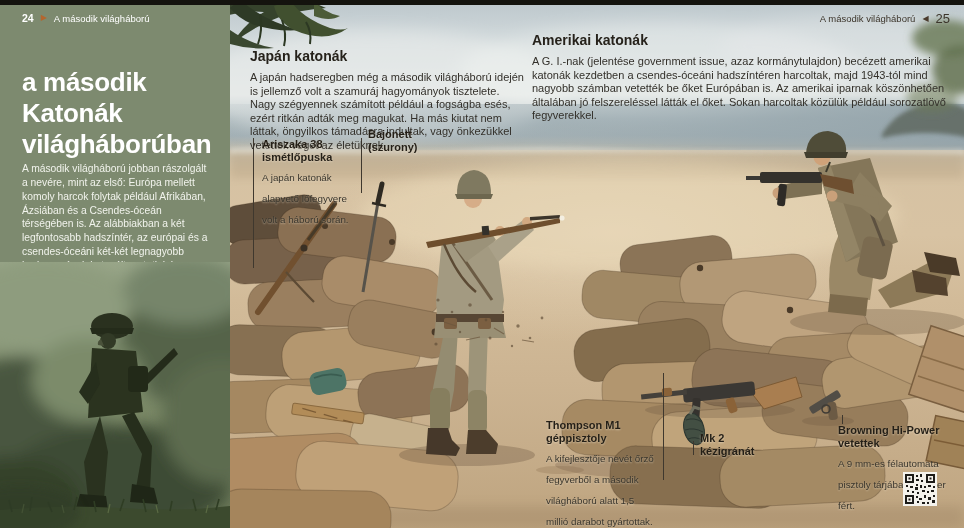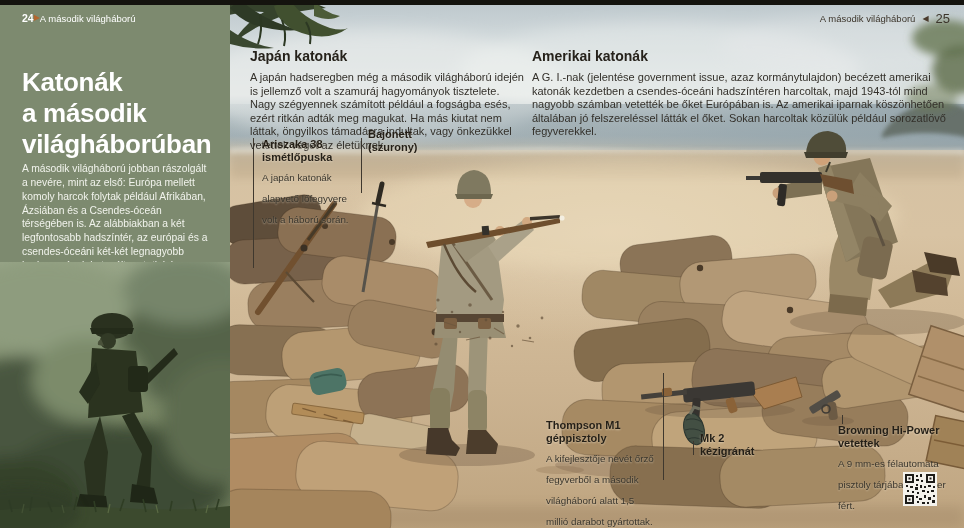--- a/index.html
+++ b/index.html
@@ -2,21 +2,21 @@
 <html><head>
 <meta charset="utf-8">
 <style>
   html,body{margin:0;padding:0;background:#222;}
   .page{position:relative;width:964px;height:528px;overflow:hidden;
         font-family:"Liberation Sans",sans-serif;background:#d3bc9b;}
   .topstrip{position:absolute;top:0;left:0;width:964px;height:5px;background:#14130e;z-index:40;}
 
   
   .sidebar{position:absolute;left:0;top:0;width:230px;height:528px;background:#7d8a6f;z-index:10;}
-  .sidebar-header{position:absolute;top:12px;left:22px;display:flex;align-items:center;gap:0;color:#fff;}
+  .sidebar-header{position:absolute;top:12px;left:22px;display:flex;align-items:center;gap:7px;color:#fff;}
   .sidebar-header .pnum{font-weight:bold;font-size:10.5px;}
   .sidebar-header .arrow{color:#b4662e;font-size:8px;line-height:8px;}
   .sidebar-header .crumb{font-size:9.5px;}
   .sidebar-title{position:absolute;top:50px;left:22px;color:#fff;font-weight:bold;
                  font-size:26px;line-height:31px;letter-spacing:-.3px;}
   .sidebar-intro{position:absolute;top:152px;left:22px;width:190px;color:#f1f3ec;
                  font-size:10.3px;line-height:13.8px;}
   .sidebar-photo{position:absolute;left:0;bottom:0;width:230px;height:266px;}
 
   
@@ -33,21 +33,21 @@
   .header-right{position:absolute;top:11px;right:14px;display:flex;align-items:center;gap:7px;
                 color:#3c352b;z-index:30;}
   .header-right .crumb{font-size:9.5px;}
   .header-right .arrow{color:#4a3a2c;font-size:8px;line-height:8px;}
   .header-right .pnum{font-weight:normal;font-size:13px;}
 
   .col{position:absolute;z-index:25;}
   .col h2{margin:12px 0 7px 0;font-size:14px;color:#26221b;}
   .col p{margin:0;font-size:11px;line-height:13.6px;color:#33302a;}
   .col-japan{left:20px;top:36px;width:276px;}
-  .col-america{left:302px;top:36px;width:428px;}
+  .col-america{left:302px;top:20px;width:428px;}
 
   .callout{position:absolute;z-index:25;text-shadow:0 1px 2px rgba(236,226,206,.55);}
   .c-title{font-weight:bold;font-size:11px;line-height:13px;color:#241f17;margin-bottom:3px;}
   .c-desc{font-size:9.8px;line-height:21px;color:#3a362d;}
   .callout-line{position:absolute;width:1px;background:#3f382e;z-index:24;}
   .co-ariszaka{left:32px;top:138px;width:100px;}
   .co-bajonett{left:138px;top:128px;width:72px;}
   .co-thompson{left:316px;top:419px;width:112px;text-align:left;}
   .co-mk2{left:470px;top:432px;width:72px;}
   .co-browning{left:608px;top:424px;width:122px;}
@@ -59,22 +59,22 @@
 <div class="page">
   <div class="topstrip"></div>
 
   <aside class="sidebar">
     <div class="sidebar-header">
       <span class="pnum">24</span>
       <span class="arrow">▶</span>
       <span class="crumb">A második világháború</span>
     </div>
     <h1 class="sidebar-title">
+      <span style="display:block">a második</span>
       <span style="display:block">Katonák</span>
-      <span style="display:block">a második</span>
       <span style="display:block">világháborúban</span>
     </h1>
     <p class="sidebar-intro">A második világháború jobban rászolgált a nevére, mint az első: Európa mellett komoly harcok folytak például Afrikában, Ázsiában és a Csendes-óceán térségében is. Az alábbiakban a két legfontosabb hadszíntér, az európai és a csendes-óceáni két-két legnagyobb hadseregének katonáit mutatjuk be.</p>
 
     <div class="sidebar-photo">
       <svg width="230" height="266" viewBox="0 0 230 266">
         <defs>
           <linearGradient id="pbg" x1="0" y1="0" x2="0" y2="1">
             <stop offset="0" stop-color="#99a689"></stop>
               <stop offset=".55" stop-color="#7a8866"></stop>

